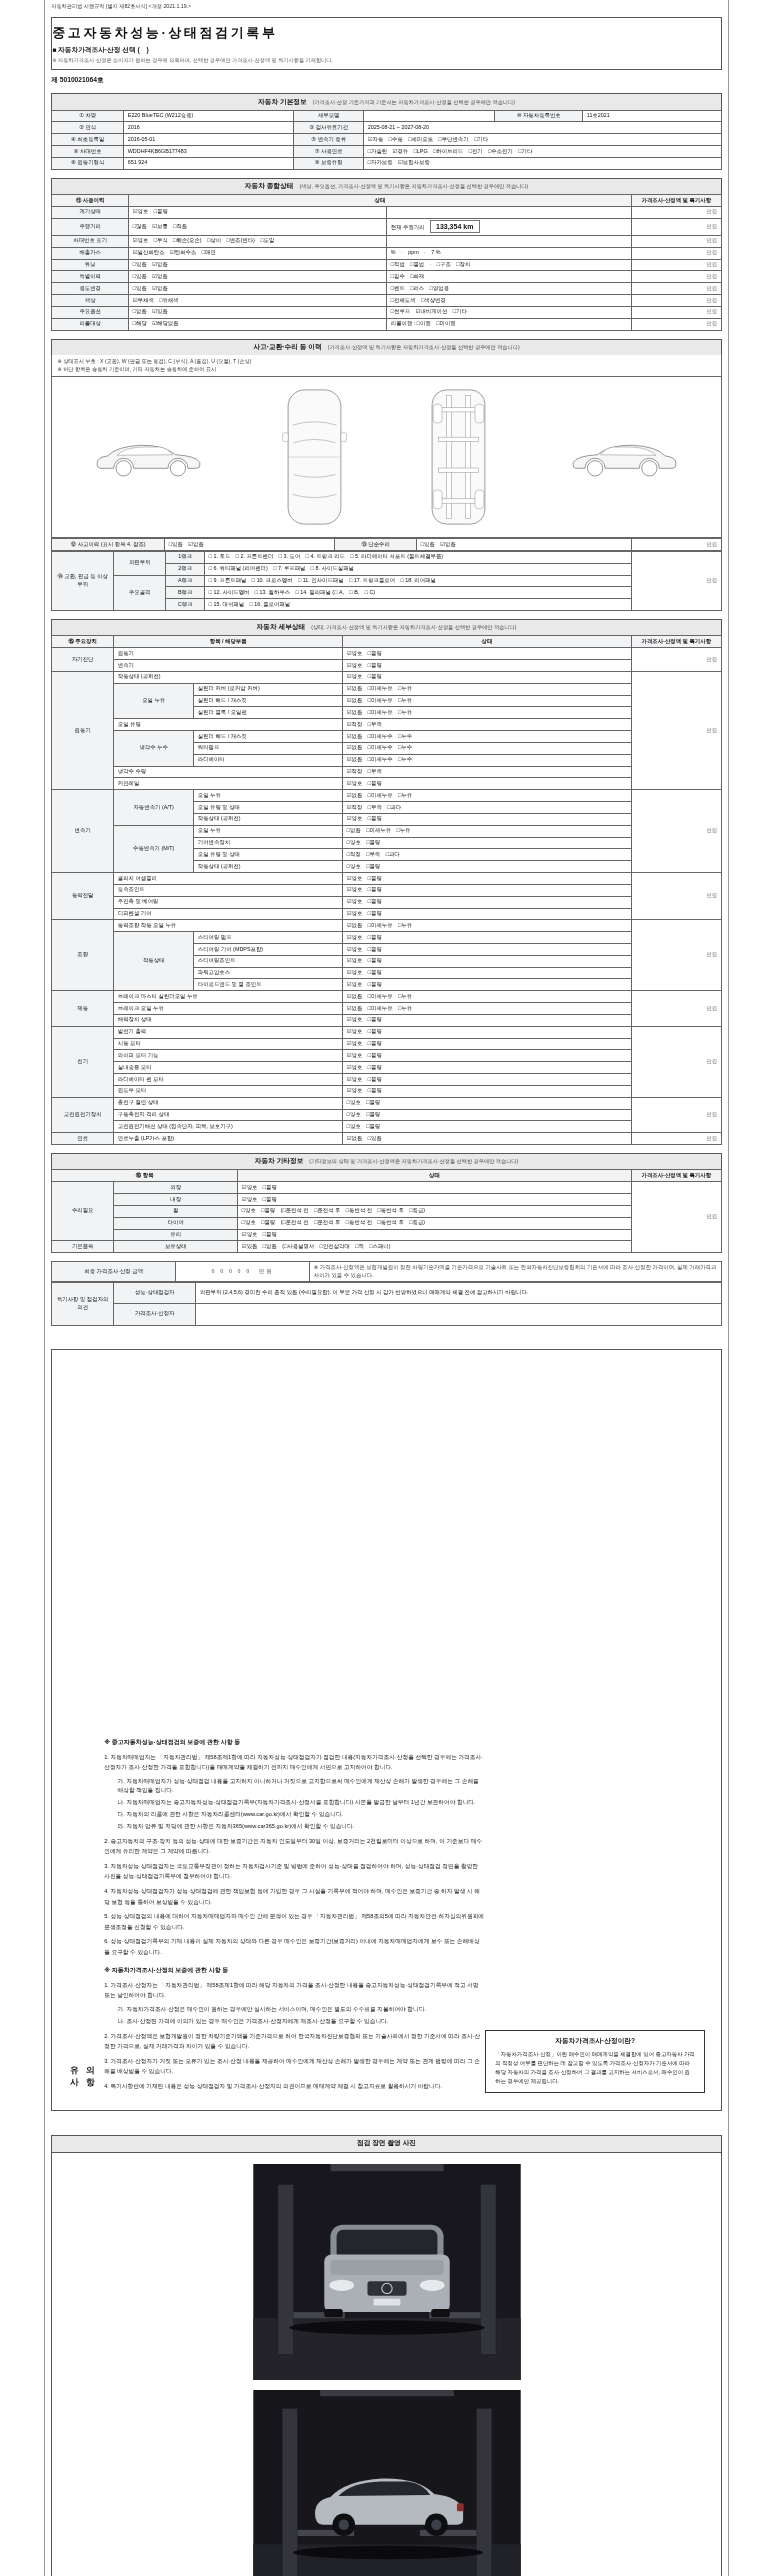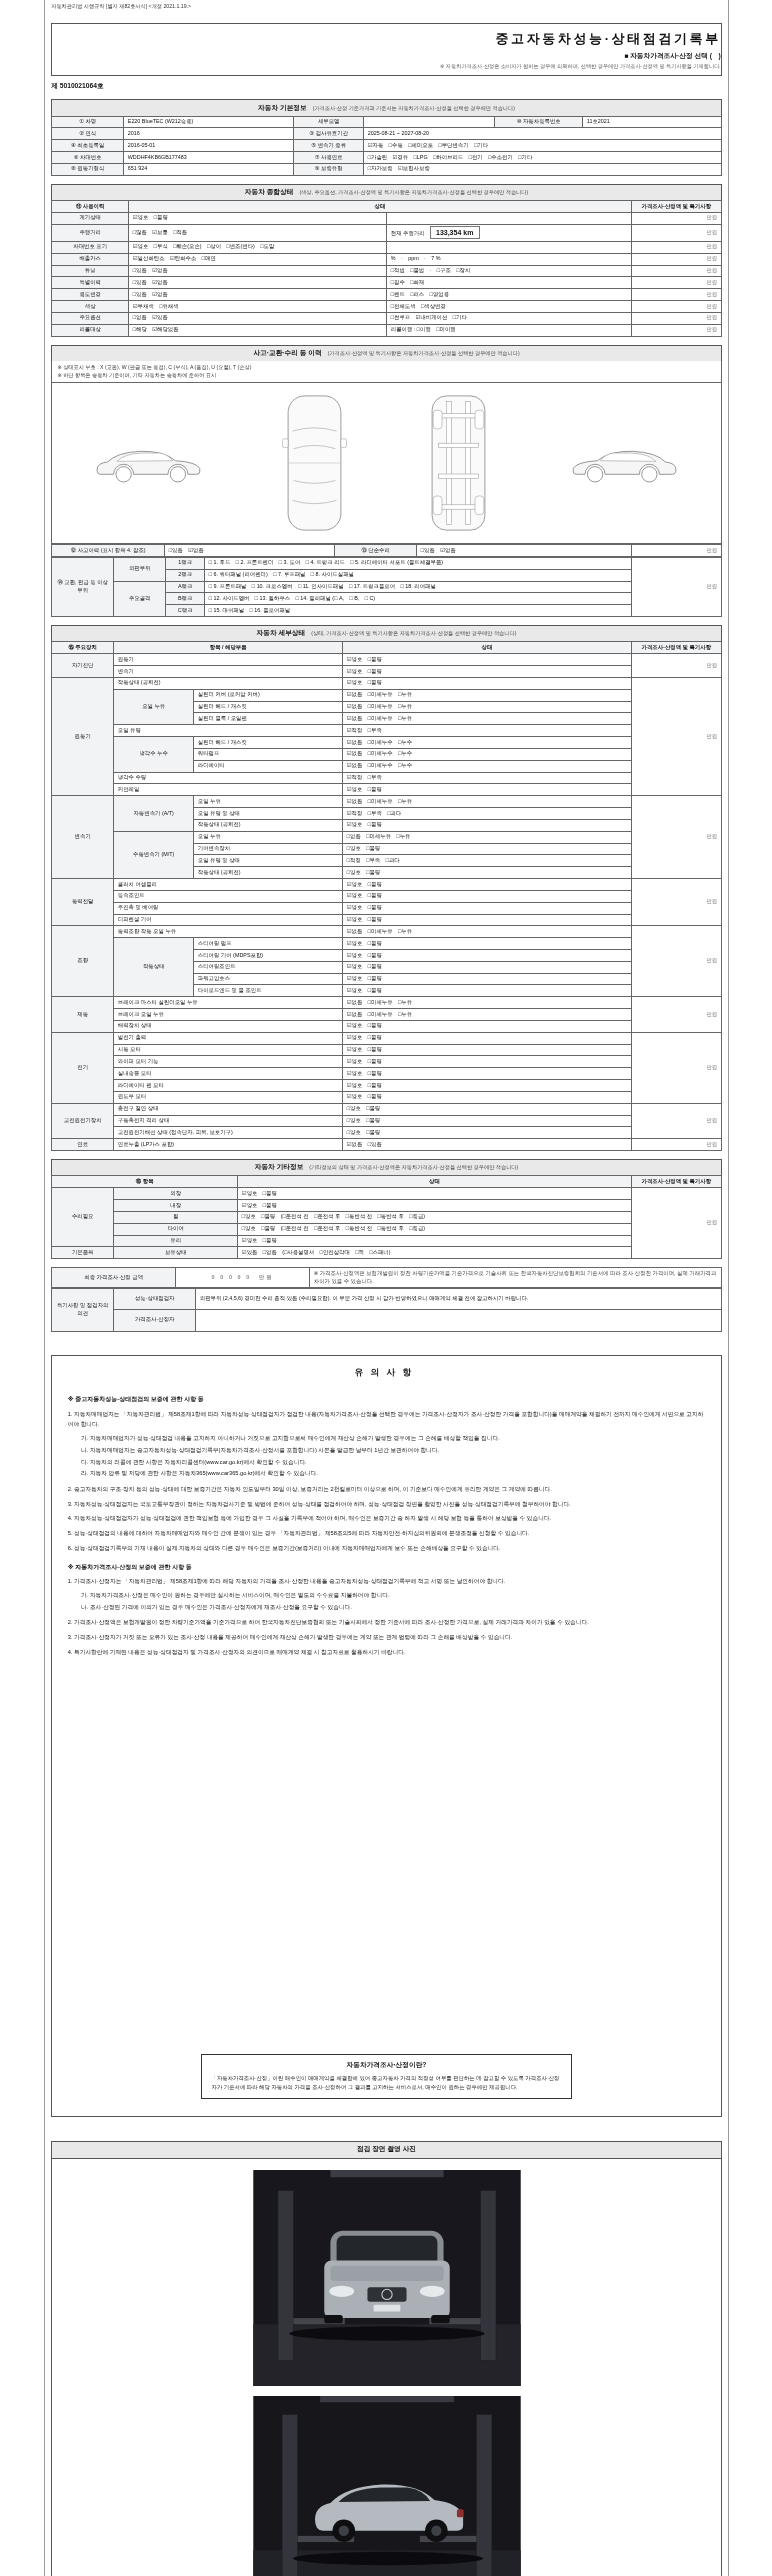--- a/index.html
+++ b/index.html
@@ -1,21 +1,21 @@
 <!DOCTYPE html>
 <html style="font-size:8.2px"><head>
 <meta charset="utf-8">
 <style>
   html,body{margin:0;padding:0;background:#fff;}
   body{font-family:"Liberation Sans","DejaVu Sans",sans-serif;color:#111;width:773px;}
   .page{width:773px;height:2576px;overflow:hidden;background:#fff;}
   .sheet{width:685px;min-height:2566px;margin:0 auto;border-left:0.5px solid #9a9a9a;border-right:0.5px solid #9a9a9a;
          padding:3.1px 6.2px 15.5px;box-sizing:border-box;}
   .form-ref{font-size:5.2px;color:#333;}
-  .title-box{border:0.5px solid #555;margin-top:13px;padding:6.2px 0 4.6px;text-align:right;}
+  .title-box{border:0.5px solid #555;margin-top:7px;padding:6.2px 0 4.6px;text-align:left;}
   h1{font-size:13px;margin:0;letter-spacing:2.6px;font-weight:bold;}
   .t-sub{font-size:6.7px;font-weight:bold;margin-top:3.6px;}
   .t-note{font-size:5.2px;color:#555;margin-top:2.6px;}
   .doc-no{font-size:6.7px;font-weight:bold;margin:6.2px 0 2.1px;}
   .tbl-sec{margin-top:8.2px;}
   .sec-head{background:#e9e9e9;border:0.5px solid #555;border-bottom:none;text-align:center;padding:3.1px 0;font-size:6.7px;}
   .sec-title{font-weight:bold;}
   .sec-paren{font-size:5.2px;color:#444;margin-left:4.1px;font-weight:normal;}
   table.grid{width:100%;border-collapse:collapse;table-layout:fixed;}
   .grid td,.grid th{border:0.5px solid #666;font-size:5.4px;padding:1.5px 3.6px;vertical-align:middle;line-height:1.45;}
@@ -24,21 +24,21 @@
   .val{background:#fff;}
   .state{background:#fff;}
   .amt{color:#777;text-align:right;background:#fff;}
   .hl{display:inline-block;border:0.5px solid #777;background:#fff;padding:0.5px 5.2px;margin-left:5.2px;font-weight:bold;font-size:7px;}
   .notes{font-size:5.2px;color:#333;border:0.5px solid #666;border-top:none;padding:2.1px 5.2px;line-height:1.6;background:#fff;}
   .diagrams{border:0.5px solid #666;border-top:none;display:flex;justify-content:space-around;align-items:center;padding:8.2px 4.1px;background:#fff;}
   .fig{display:block;}
   .final-row{margin-top:8.2px;}
   .final-val{font-weight:bold;letter-spacing:2.1px;color:#888;text-align:center;}
   .fp-note{font-size:4.9px;color:#444;line-height:1.5;}
-  .notice{border:0.5px solid #555;min-height:762px;padding:10.3px 15.5px 13.4px;box-sizing:border-box;margin-top:23px;display:flex;flex-direction:column;}
+  .notice{border:0.5px solid #555;min-height:762px;padding:10.3px 15.5px 13.4px;box-sizing:border-box;margin-top:23px;display:flex;flex-direction:row;align-items:flex-end;}
   .notice h2{text-align:center;font-size:8.8px;letter-spacing:7.2px;margin:1px 0 7.2px;}
   .n-sec{font-weight:bold;font-size:6px;margin:9.3px 0 3.1px;}
   .n-p{font-size:5.7px;margin:4.6px 0;line-height:1.8;}
   .n-sub{font-size:5.7px;margin:2.1px 0 2.1px 13.4px;line-height:1.7;}
   .price-box{width:350px;margin:20.6px auto 3.1px;border:0.8px solid #333;padding:6.2px 9.3px;margin-top:auto;}
   .price-box h3{margin:0 0 4.1px;text-align:center;font-size:6.7px;}
   .price-box p{margin:0;font-size:5.4px;line-height:1.65;color:#222;}
   .photo-sec{margin-top:24px;border:0.5px solid #555;}
   .box-head{background:#e9e9e9;text-align:center;font-weight:bold;font-size:6.7px;padding:3.6px 0;border-bottom:0.5px solid #555;}
   .photo-wrap{display:flex;flex-direction:column;align-items:center;gap:10.3px;padding:11.3px 0 14.4px;background:#fff;}

